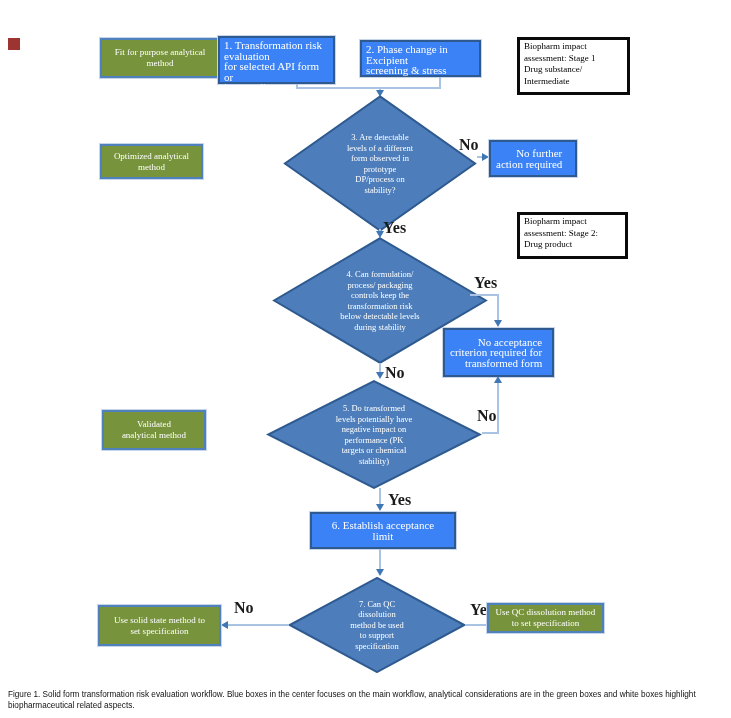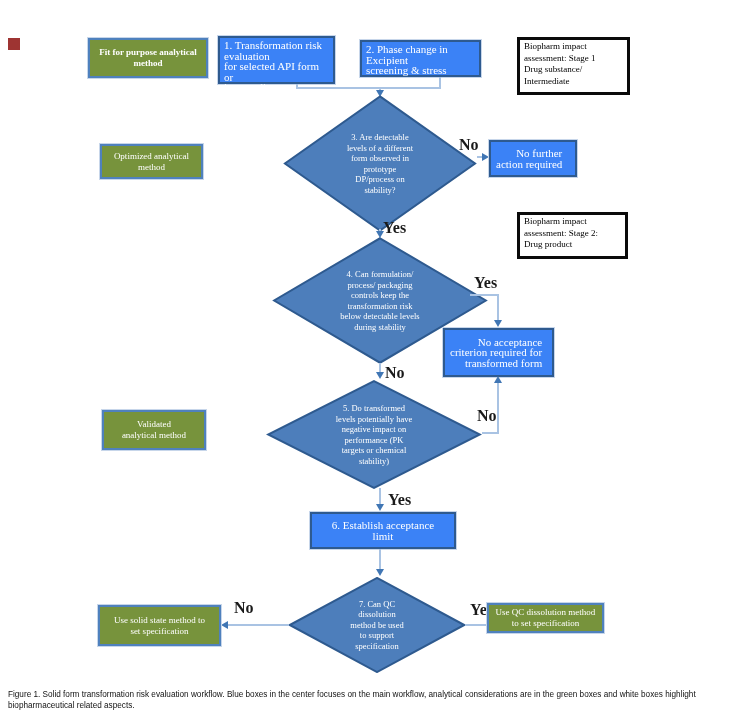--- a/index.html
+++ b/index.html
@@ -33,21 +33,21 @@
         font-size:8.2px;line-height:10.5px;color:#111;}
   .caption .cap-label{font-weight:400;}
 </style>
 </head>
 <body>
 
 <div class="page">
 
   <div class="marker"></div>
 
-  <div class="node green" style="left:88px;top:38px;width:120px;height:40px;font-weight:bold;">Fit for purpose analytical
+  <div class="node green" style="left:100px;top:38px;width:120px;height:40px;">Fit for purpose analytical
 method</div>
   <div class="node blue tl" style="left:218px;top:36px;width:117px;height:48px;">1. Transformation risk evaluation
 for selected API form or
 intermediate</div>
   <div class="node blue tl" style="left:360px;top:40px;width:121px;height:37px;">2. Phase change in Excipient
 screening &amp; stress stability</div>
   <div class="node white-note" style="left:517px;top:37px;width:113px;height:58px;">Biopharm impact
 assessment: Stage 1
 Drug substance/
 Intermediate</div>

